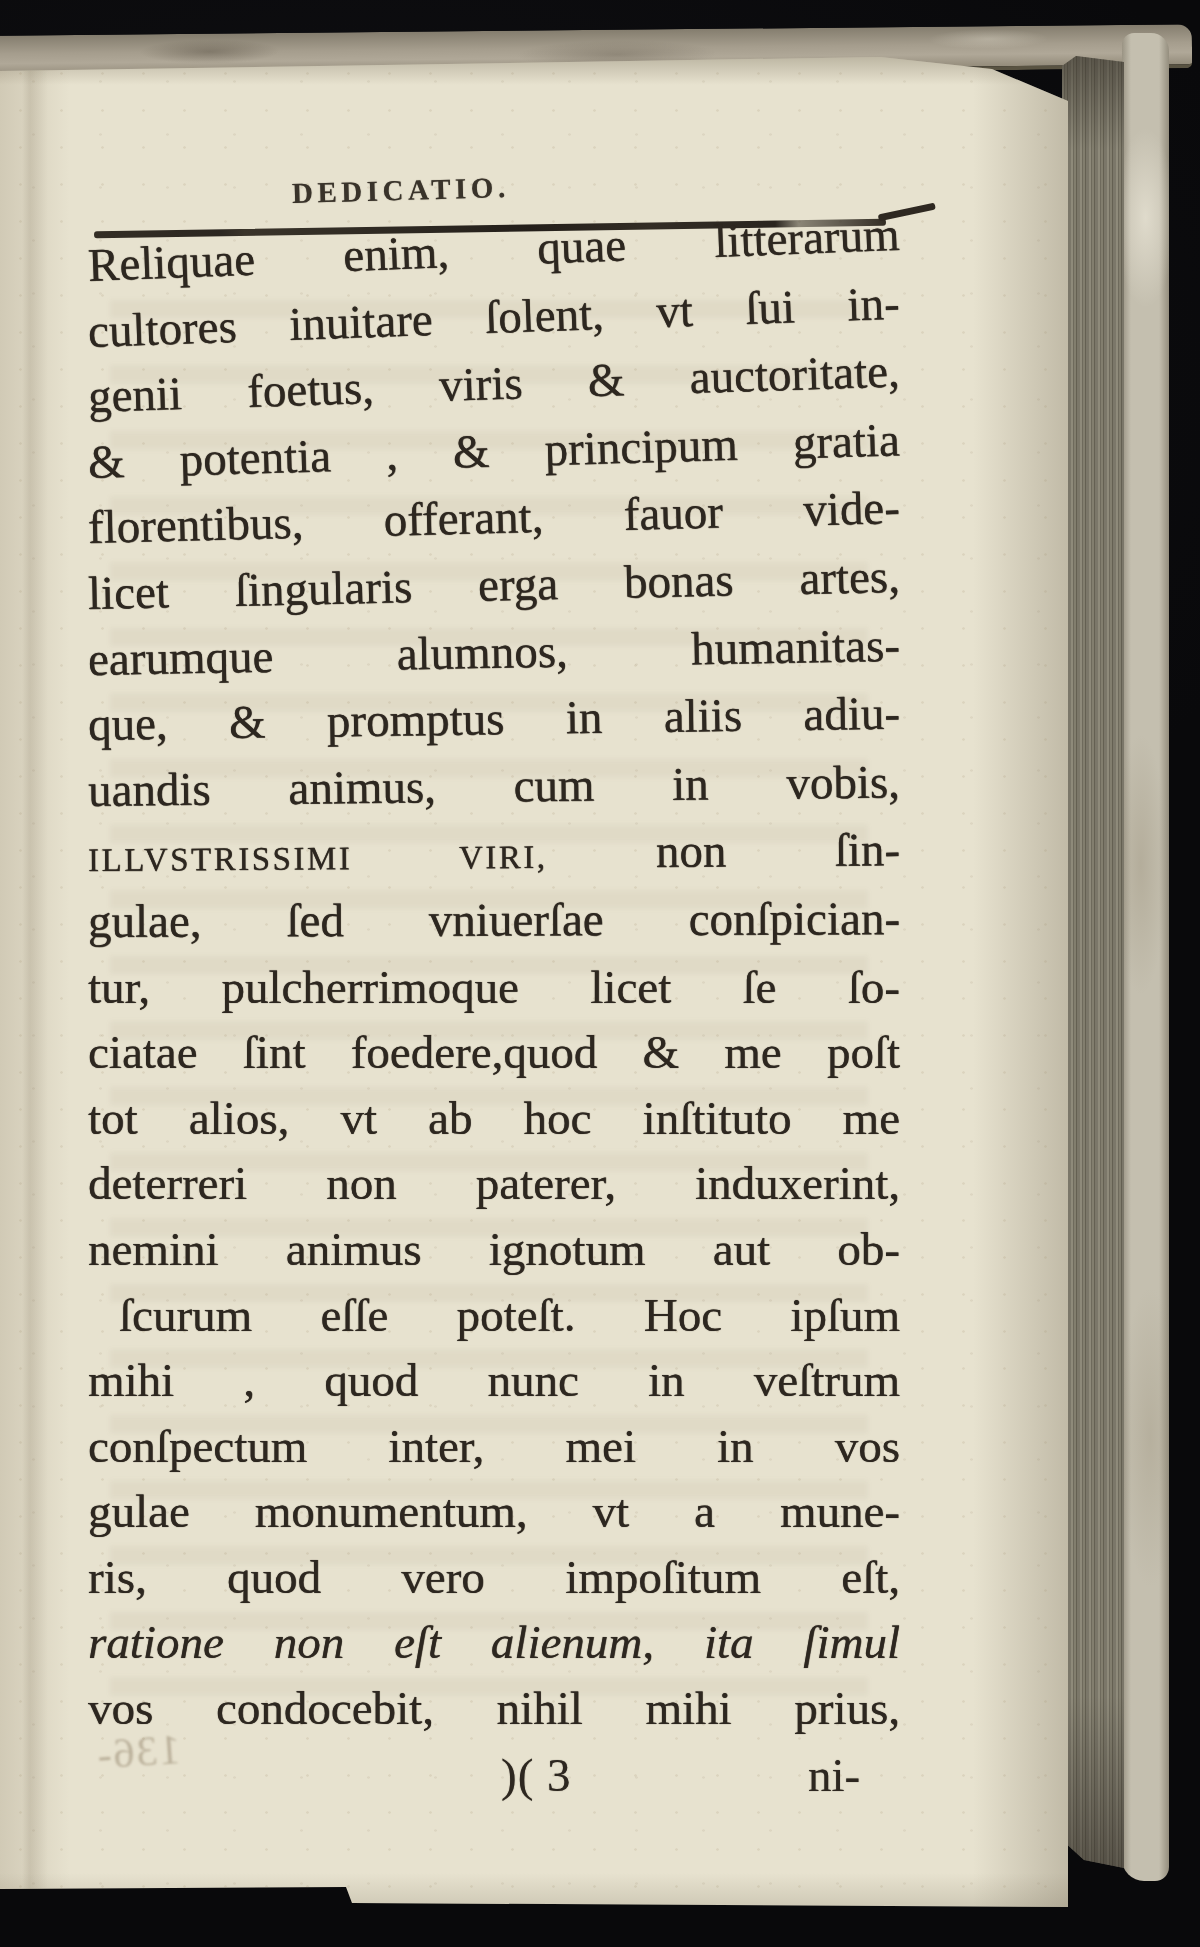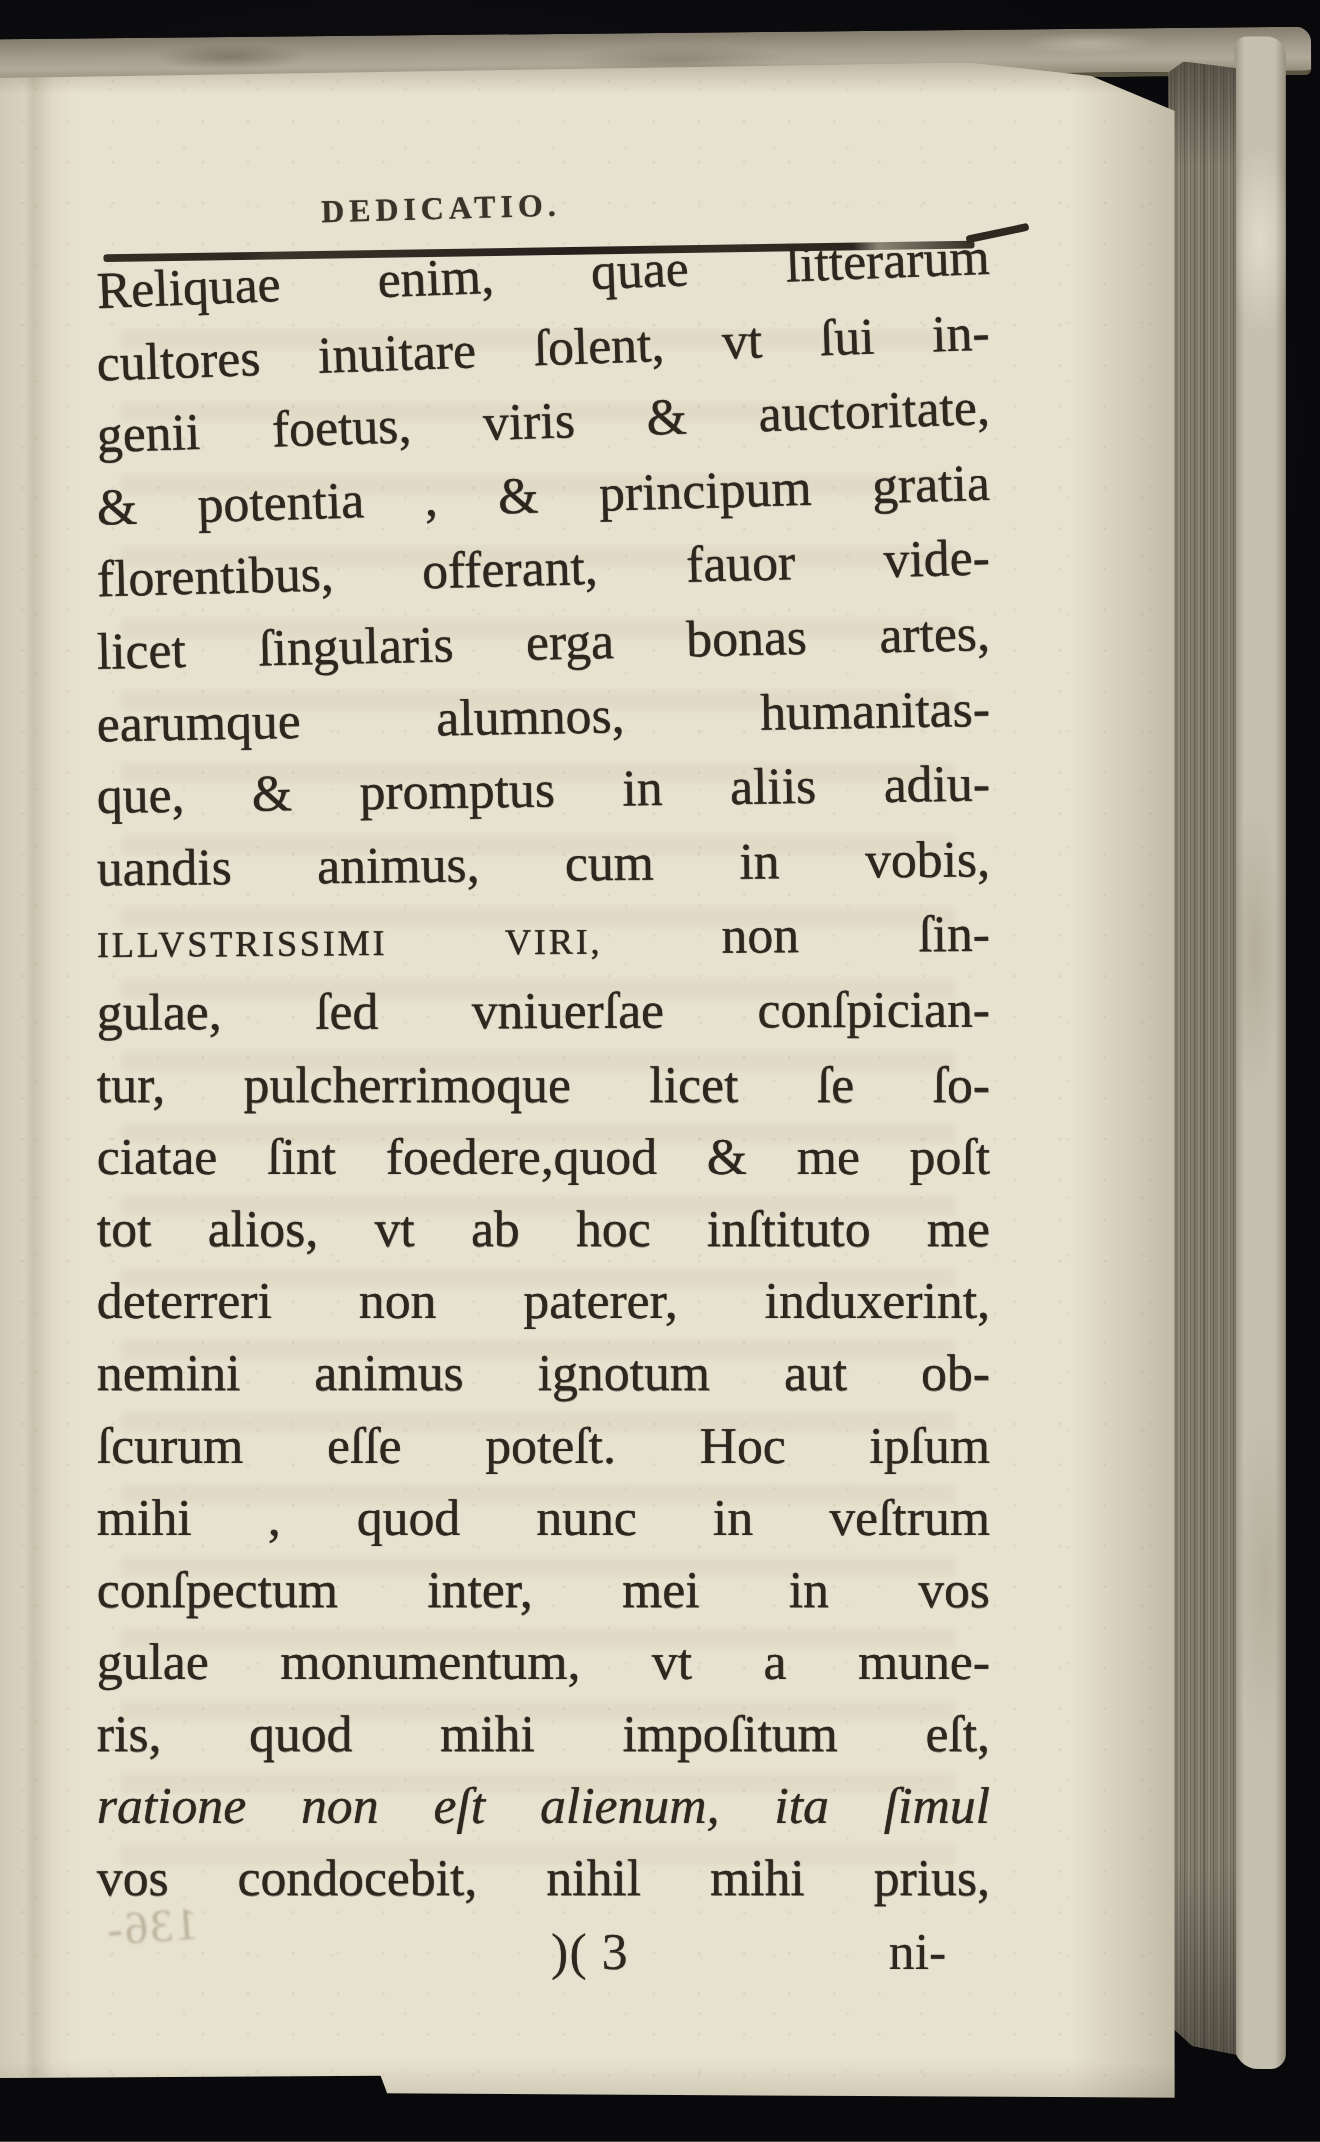--- a/index.html
+++ b/index.html
@@ -122,25 +122,25 @@
     <div class="text-line" style="transform: rotate(-1deg);">earumque alumnos, humanitas-</div>
     <div class="text-line" style="transform: rotate(-0.8deg);">que, &amp; promptus in aliis adiu-</div>
     <div class="text-line" style="transform: rotate(-0.6deg);">uandis animus, cum in vobis,</div>
     <div class="text-line" style="transform: rotate(-0.4deg);"><span class="spaced-caps">ILLVSTRISSIMI VIRI,</span> non ſin-</div>
     <div class="text-line" style="transform: rotate(-0.2deg);">gulae, ſed vniuerſae conſpician-</div>
     <div class="text-line" style="transform: rotate(0deg);">tur, pulcherrimoque licet ſe ſo-</div>
     <div class="text-line" style="transform: rotate(0deg);">ciatae ſint foedere,quod &amp; me poſt</div>
     <div class="text-line" style="transform: rotate(0deg);">tot alios, vt ab hoc inſtituto me</div>
     <div class="text-line" style="transform: rotate(0deg);">deterreri non paterer, induxerint,</div>
     <div class="text-line" style="transform: rotate(0deg);">nemini animus ignotum aut ob-</div>
-    <div class="text-line" style="transform: rotate(0deg);">ſcurum eſſe poteſt. Hoc ipſum</div>
+    <div class="text-line" style="transform: rotate(0deg); margin-left: 31px;">ſcurum eſſe poteſt. Hoc ipſum</div>
     <div class="text-line" style="transform: rotate(0deg);">mihi , quod nunc in veſtrum</div>
     <div class="text-line" style="transform: rotate(0deg);">conſpectum inter, mei in vos</div>
     <div class="text-line" style="transform: rotate(0deg);">gulae monumentum, vt a mune-</div>
-    <div class="text-line" style="transform: rotate(0deg);">ris, quod mihi impoſitum eſt,</div>
+    <div class="text-line" style="transform: rotate(0deg);">ris, quod vero impoſitum eſt,</div>
     <div class="text-line" style="transform: rotate(0deg); font-style: italic;">ratione non eſt alienum, ita ſimul</div>
     <div class="text-line" style="transform: rotate(0deg);">vos condocebit, nihil mihi prius,</div>
   </div>
 
 <div class="sig-row">
   <span class="sig-mark">)( 3</span>
   <span class="catchword">ni-</span>
 </div>
 
 <div class="showthrough-mark">136-</div>

